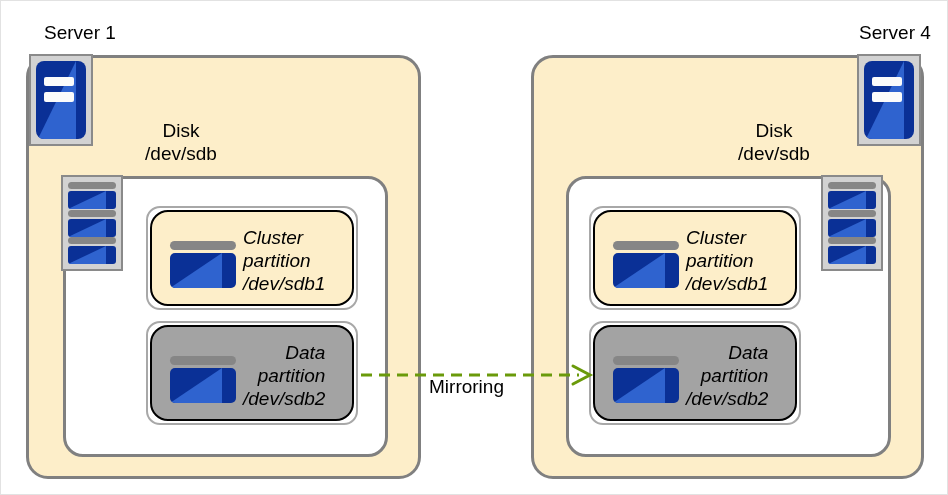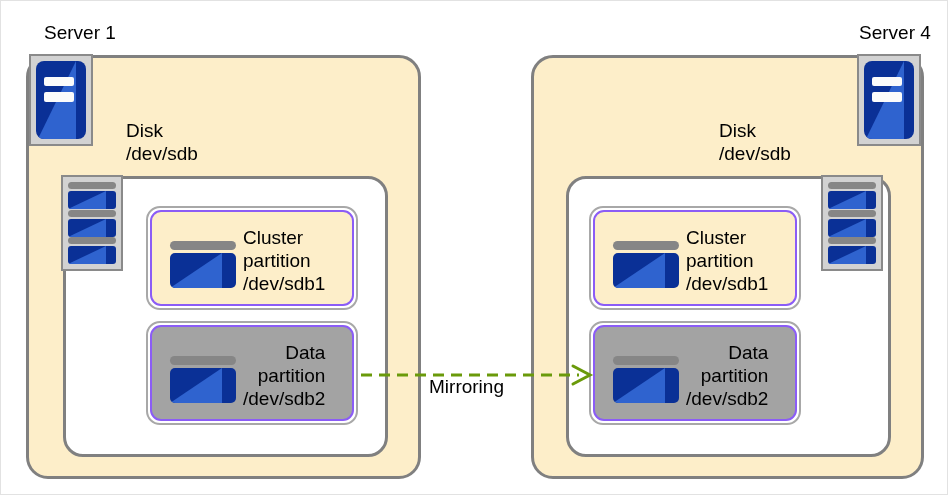--- a/index.html
+++ b/index.html
@@ -22,21 +22,21 @@
     font-size:19px;
     color:#000000;
     white-space:nowrap;
     line-height:1;
   }
   .disk-label{
     position:absolute;
     font-size:19px;
     color:#000;
     line-height:1.22;
-    text-align:left;
+    text-align:center;
     white-space:nowrap;
   }
   .mirror-label{
     position:absolute;
     font-size:19px;
     color:#000;
     white-space:nowrap;
     line-height:1;
   }
 
@@ -60,26 +60,27 @@
   
   .part-box{
     position:absolute;
     border:2px solid #a8a8a8;
     border-radius:14px;
     box-sizing:border-box;
     padding:2px;
   }
   .part-box > .part-inner{
     width:100%;height:100%;
-    border:2px solid #8b5cf6;
-    border-radius:11px;
+    border:2px solid #000000;
+    border-radius:18px;
     box-sizing:border-box;
     position:relative;
     display:flex;
     align-items:center;
+    font-style:italic;
   }
   .part-cluster > .part-inner{background:#fdeec9;}
   .part-data   > .part-inner{background:#a3a3a3;text-align:right;}
 
   .part-text{
     position:absolute;
     font-size:19px;
     line-height:1.22;
     color:#000;
     white-space:nowrap;

